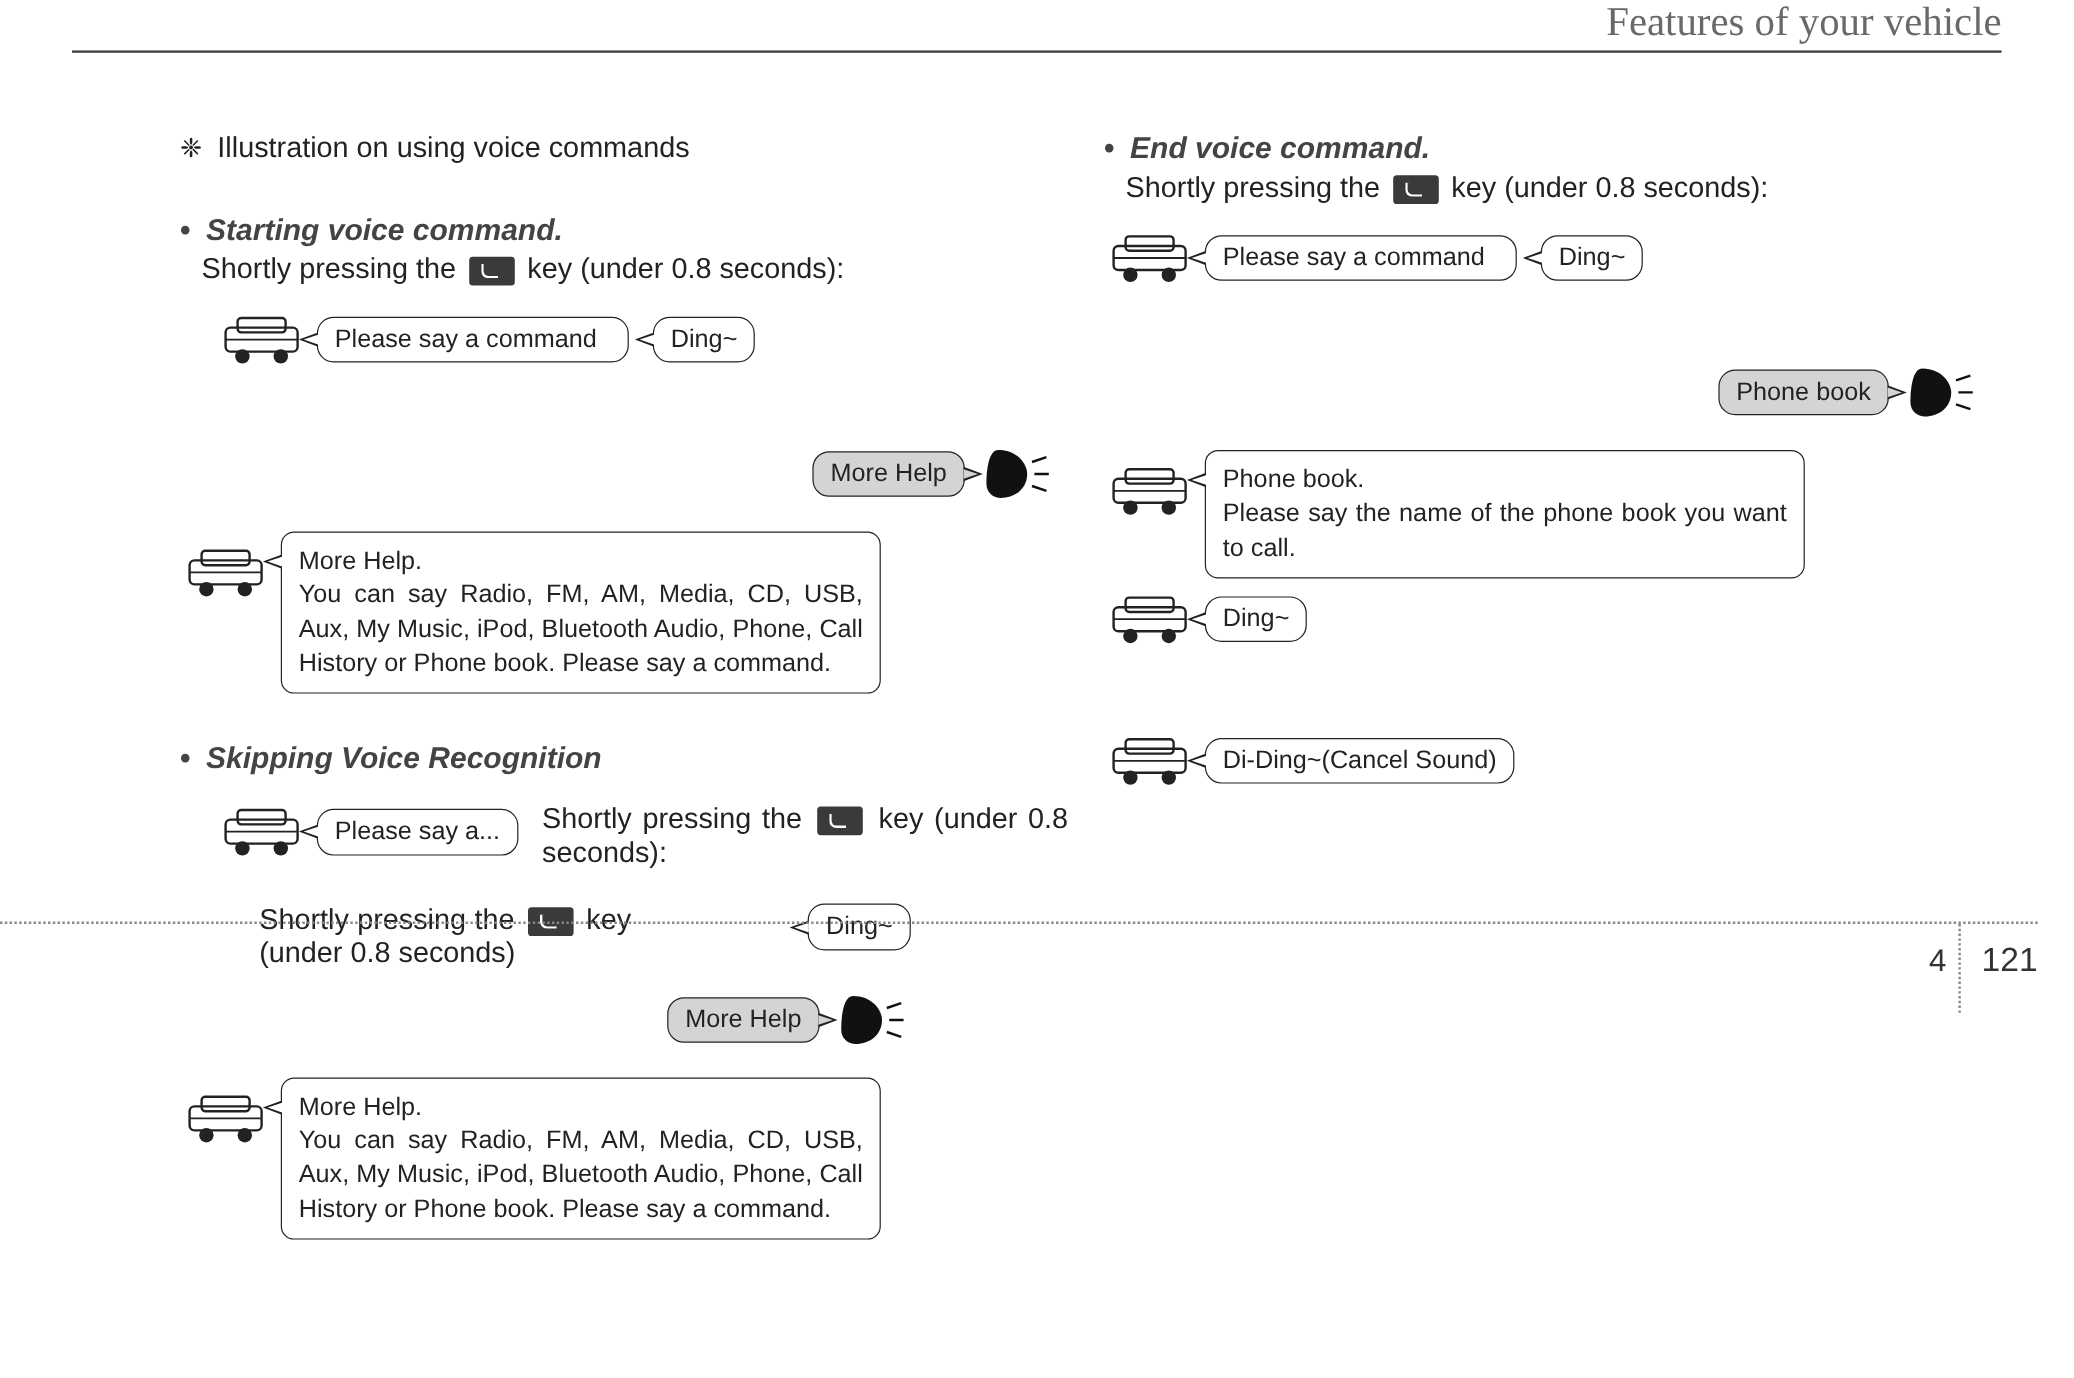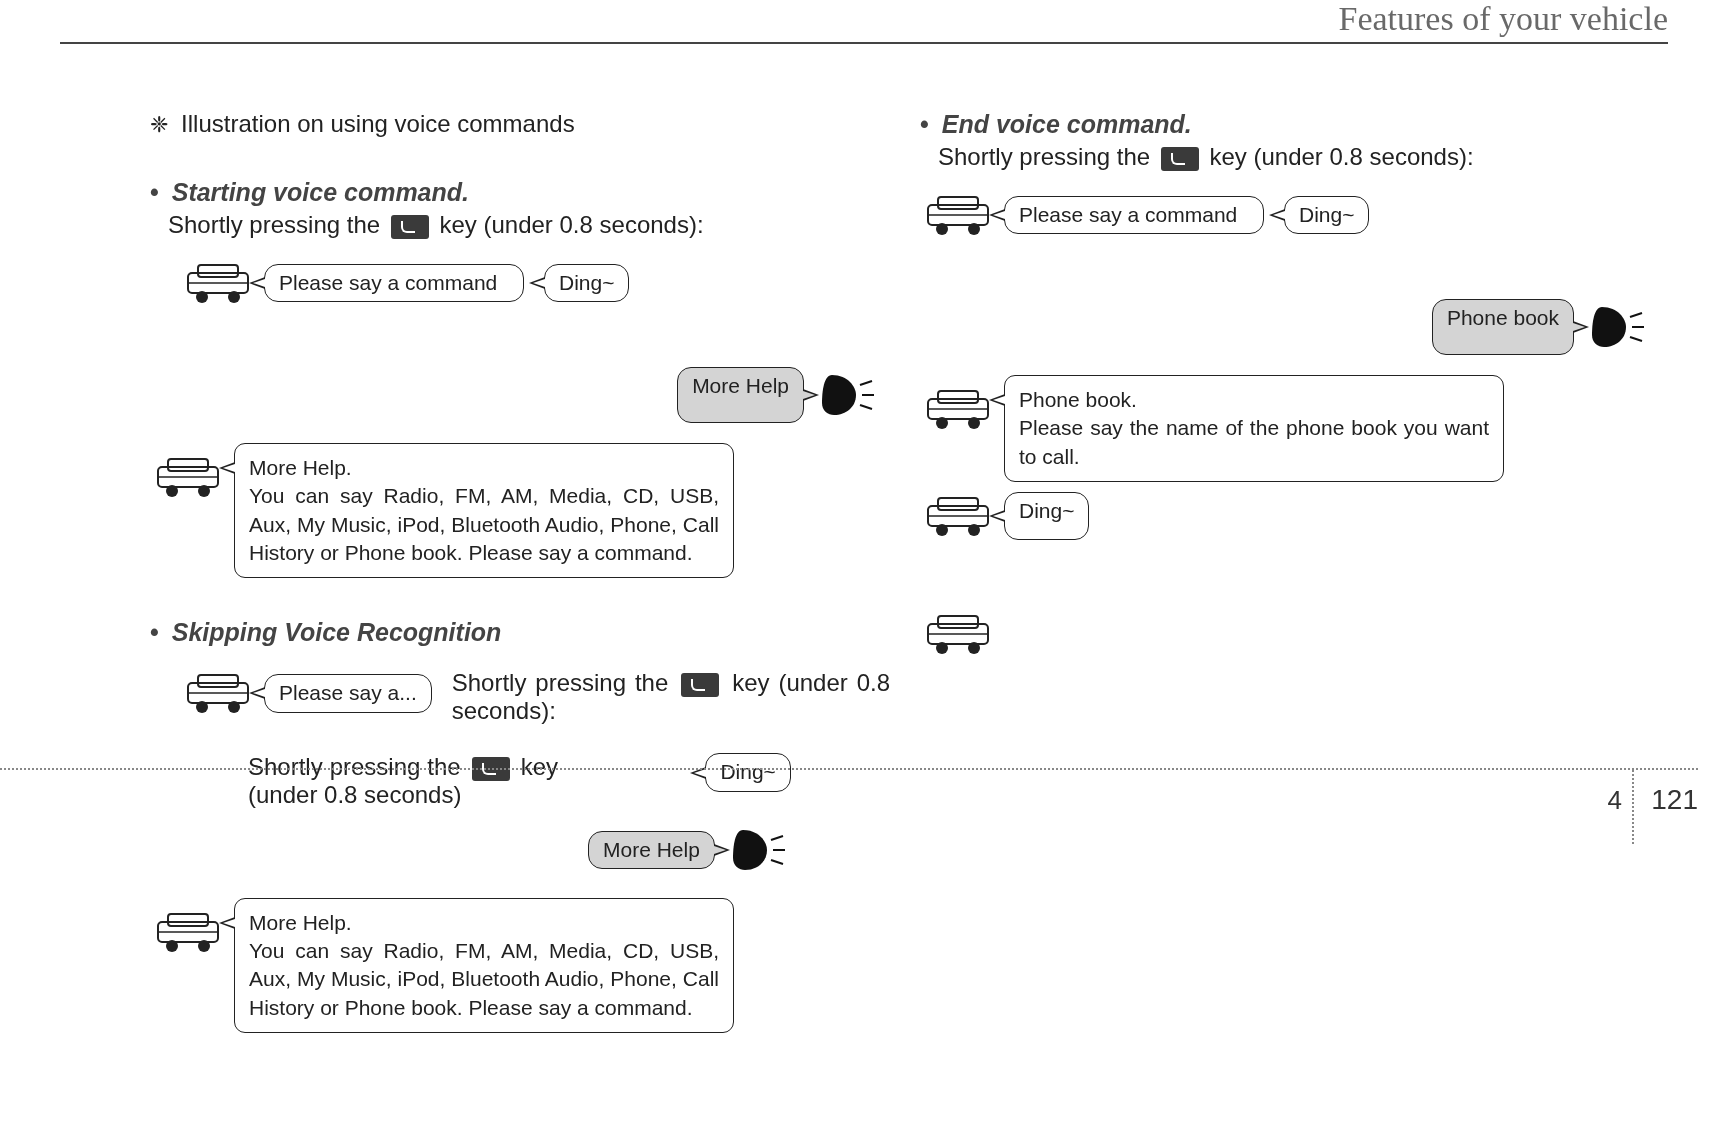--- a/index.html
+++ b/index.html
@@ -77,20 +77,21 @@
     position:absolute;
     left:10px; top:6px;
     width:12px; height:10px;
     border-left:2px solid #fff;
     border-bottom:2px solid #fff;
     border-radius:0 0 0 6px;
   }
 
   .row {
     display: flex;
+    align-items: center;
     margin-bottom: 10px;
     position: relative;
   }
   .row-right {
     justify-content: flex-end;
   }
 
   .car-icon {
     flex: 0 0 auto;
     width: 76px;
@@ -337,21 +338,21 @@
       <div class="skip-text">
         <span>Shortly pressing the</span>
         <span class="key-chip"></span>
         <span>key (under 0.8 seconds):</span>
       </div>
     </div>
 
     <div style="height:18px;"></div>
 
     <div style="display:flex; align-items:flex-start; gap:30px;">
-      <div class="skip-text" style="margin-left:98px; max-width:310px;">
+      <div class="skip-text" style="margin-left:66px; max-width:310px;">
         <span>Shortly pressing the</span>
         <span class="key-chip"></span>
         <span>key (under 0.8 seconds)</span>
       </div>
       <div style="display:flex; flex-direction:column; gap:30px; align-items:flex-end;">
         <span class="bubble tail-left">Ding~</span>
         <div style="display:flex; align-items:center;">
           <span class="bubble gray tail-right">More Help</span>
           <span class="head-icon">
             <svg viewBox="0 0 68 56">
@@ -466,20 +467,21 @@
     <div class="row">
       <span class="car-icon">
         <svg viewBox="0 0 76 48">
             <rect x="8" y="14" width="60" height="20" rx="4" fill="none" stroke="#222" stroke-width="2"></rect>
             <rect x="18" y="6" width="40" height="12" rx="3" fill="none" stroke="#222" stroke-width="2"></rect>
             <circle cx="22" cy="38" r="6" fill="#222"></circle>
             <circle cx="54" cy="38" r="6" fill="#222"></circle>
             <line x1="8" y1="24" x2="68" y2="24" stroke="#222" stroke-width="1.5"></line>
           </svg>
       </span>
+      <span class="bubble tail-left">Di-Ding~(Cancel Sound)</span>
     </div>
 
   </div>
 
   <div class="footer-dash"></div>
   <div class="footer-vert"></div>
   <div class="footer-chap">4</div>
   <div class="footer-page">121</div>
 
 </div>

